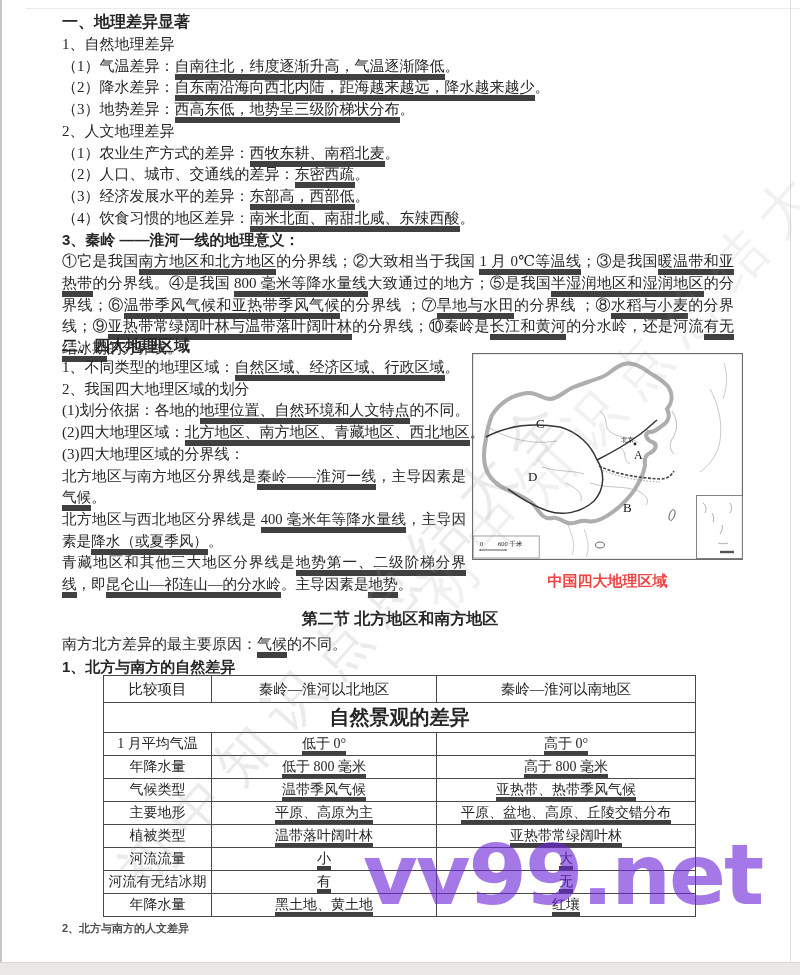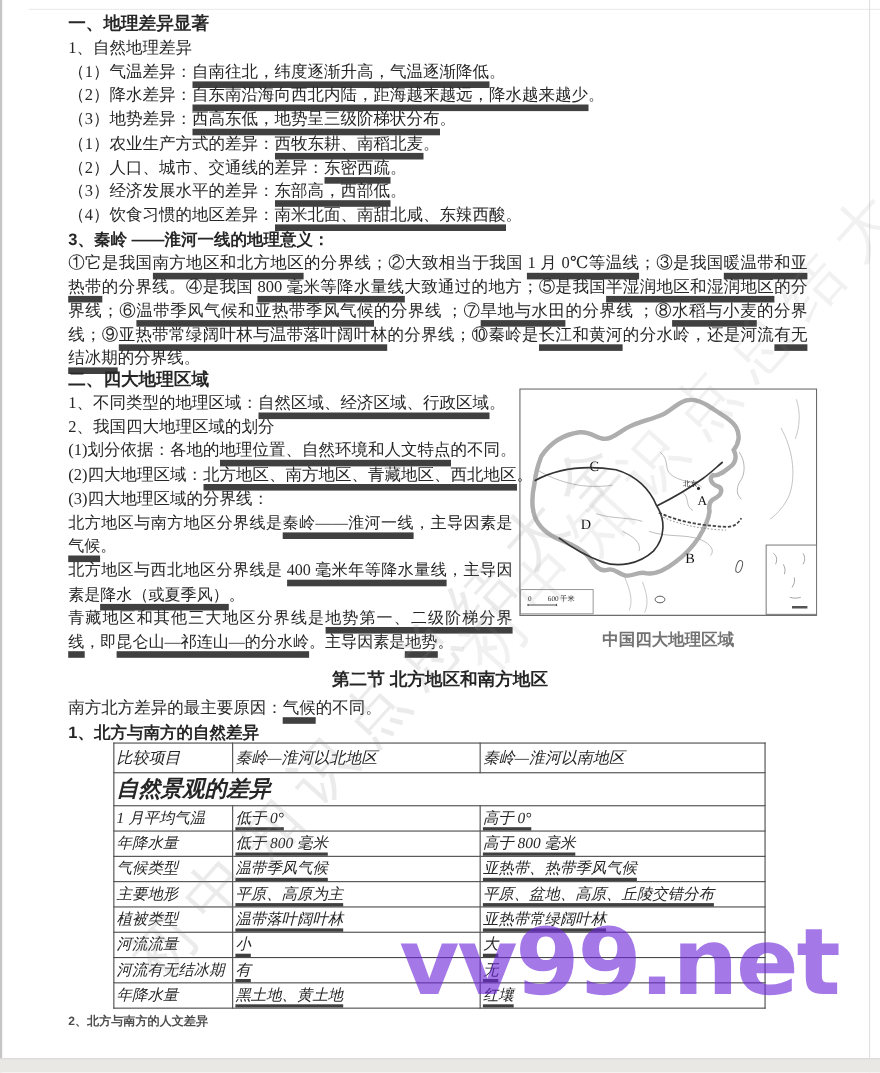--- a/index.html
+++ b/index.html
@@ -21,33 +21,33 @@
   .u{border-bottom:6px solid #404040;}
 
   #blockA{position:absolute;left:62px;top:10px;width:672px;}
   #blockA .para{font-size:15px;line-height:21.7px;text-align:justify;margin-top:1px;}
 
   #blockB{position:absolute;left:62px;top:334px;width:681px;}
   #blockB .h16{line-height:23px;}
   #mapbox{float:right;width:271px;margin:19px 0 2px 6px;}
   #mapbox svg{display:block;background:#fff;}
   #map-caption{font-family:"Liberation Sans","DejaVu Sans",sans-serif;font-weight:bold;
-    font-size:15px;text-align:center;margin-top:12px;color:#737373;}
+    font-size:15px;text-align:center;margin-top:12px;color:#ef4444;}
   #blockB .pp{font-size:14.6px;line-height:21.7px;text-align:justify;}
 
   #blockC{position:absolute;left:0;top:608px;width:800px;}
   #sec3-title{text-align:center;font-family:"Liberation Sans","DejaVu Sans",sans-serif;
     font-weight:bold;font-size:16px;line-height:22px;}
   #sec3-intro{margin:4px 0 0 62px;font-size:15px;line-height:21px;}
   #sec3-sub{margin:1px 0 0 62px;line-height:21px;}
 
   #nat-table{position:absolute;left:103px;top:675px;width:592px;border-collapse:collapse;
     font-size:14px;table-layout:fixed;}
-  #nat-table th,#nat-table td{border:1px solid #4a4a4a;text-align:left;padding:1px 2px;
-    overflow:hidden;white-space:nowrap;font-style:italic;}
+  #nat-table th,#nat-table td{border:1px solid #4a4a4a;text-align:center;padding:1px 2px;
+    overflow:hidden;white-space:nowrap;}
   #nat-table th{font-weight:normal;font-size:14.5px;height:24px;}
   #nat-table td{height:20px;}
   #nat-table .span-row td{font-family:"Liberation Sans","DejaVu Sans",sans-serif;
     font-weight:bold;font-size:20px;height:19px;}
 
   #next-line{position:absolute;left:62px;top:921px;font-family:"Liberation Sans","DejaVu Sans",sans-serif;
     font-weight:bold;font-size:11px;color:#3a3a3a;filter:blur(0.5px);opacity:.9;}
 
   #wm-site{position:absolute;left:363px;top:833px;z-index:6;pointer-events:none;
     font-family:"DejaVu Sans","Liberation Sans",sans-serif;font-weight:bold;
@@ -67,20 +67,21 @@
 <div class="bottom-bar"></div>
 
 <div id="blockA">
   <div class="h16">一、地理差异显著</div>
   <div class="ln">1、自然地理差异</div>
   <div>
       <div class="ln"><span>（1）气温差异：</span><span class="u">自南往北，纬度逐渐升高，气温逐渐降低</span><span>。</span></div>
       <div class="ln"><span>（2）降水差异：</span><span class="u">自东南沿海向西北内陆，距海越来越远，降水越来越少</span><span>。</span></div>
       <div class="ln"><span>（3）地势差异：</span><span class="u">西高东低，地势呈三级阶梯状分布</span><span>。</span></div>
     </div>
+  <div class="ln">2、人文地理差异</div>
   <div>
       <div class="ln"><span>（1）农业生产方式的差异：</span><span class="u">西牧东耕、南稻北麦</span><span>。</span></div>
       <div class="ln"><span>（2）人口、城市、交通线的差异：</span><span class="u">东密西疏</span><span>。</span></div>
       <div class="ln"><span>（3）经济发展水平的差异：</span><span class="u">东部高，西部低</span><span>。</span></div>
       <div class="ln"><span>（4）饮食习惯的地区差异：</span><span class="u">南米北面、南甜北咸、东辣西酸</span><span>。</span></div>
     </div>
   <div class="bold-ln">3、秦岭 ——淮河一线的地理意义：</div>
   <div class="para"><span>①它是我国</span><span class="u">南方地区和北方地区</span><span>的分界线；②大致相当于我国 </span><span class="u">1 月 0℃等温线</span><span>；③是我国</span><span class="u">暖温带和亚热带</span><span>的分界线。④是我国 </span><span class="u">800 毫米等降水量线</span><span>大致通过的地方；⑤是我国</span><span class="u">半湿润地区和湿润地区</span><span>的分界线；⑥</span><span class="u">温带季风气候和亚热带季风气候</span><span>的分界线 ；⑦</span><span class="u">旱地与水田</span><span>的分界线 ；⑧</span><span class="u">水稻与小麦</span><span>的分界线；⑨</span><span class="u">亚热带常绿阔叶林与温带落叶阔叶林</span><span>的分界线；⑩秦岭是</span><span class="u">长江和黄河</span><span>的分水岭，还是河流</span><span class="u">有无结冰期</span><span>的分界线。</span></div>
 </div>
 

